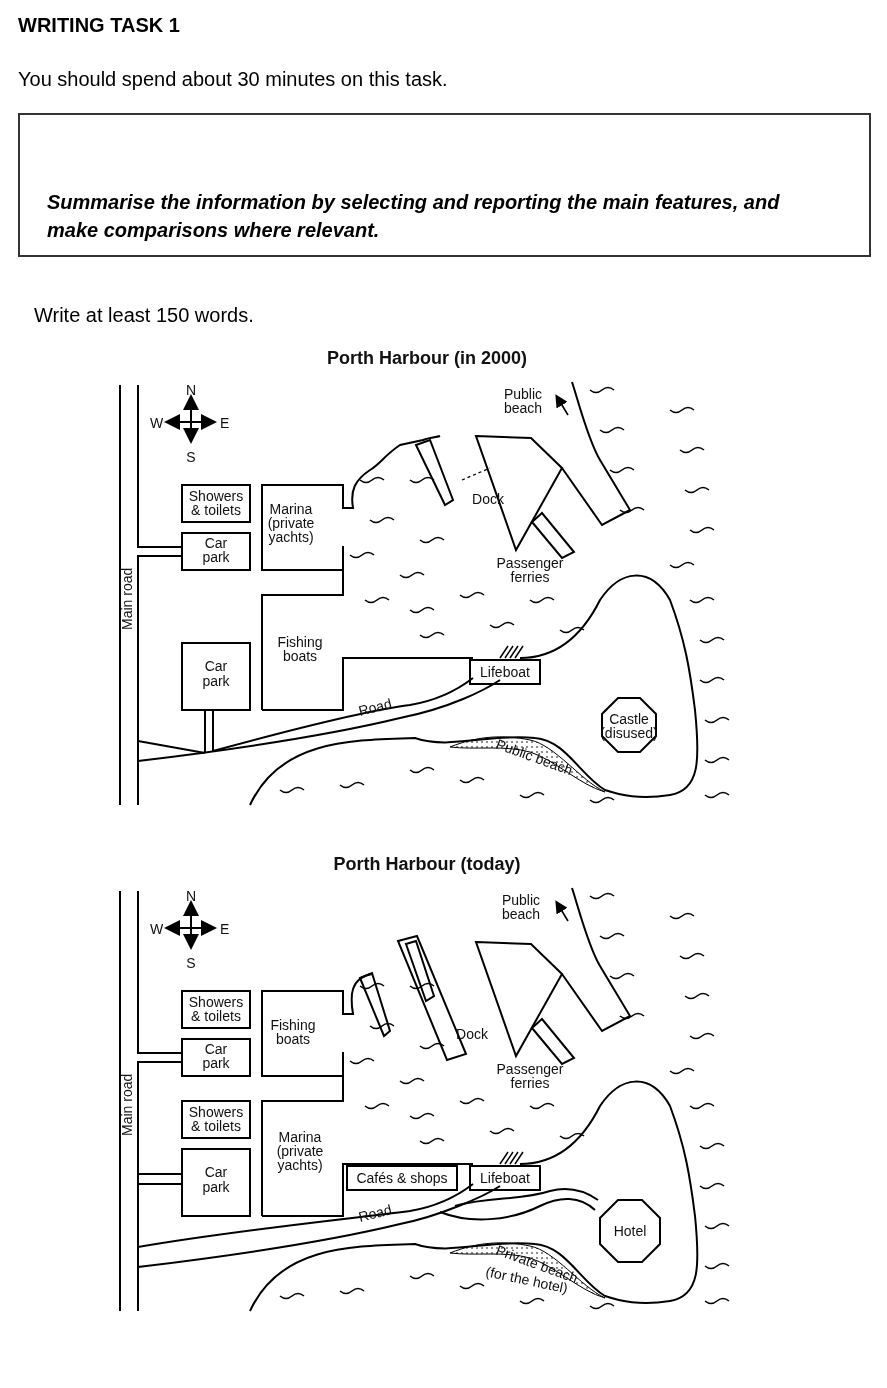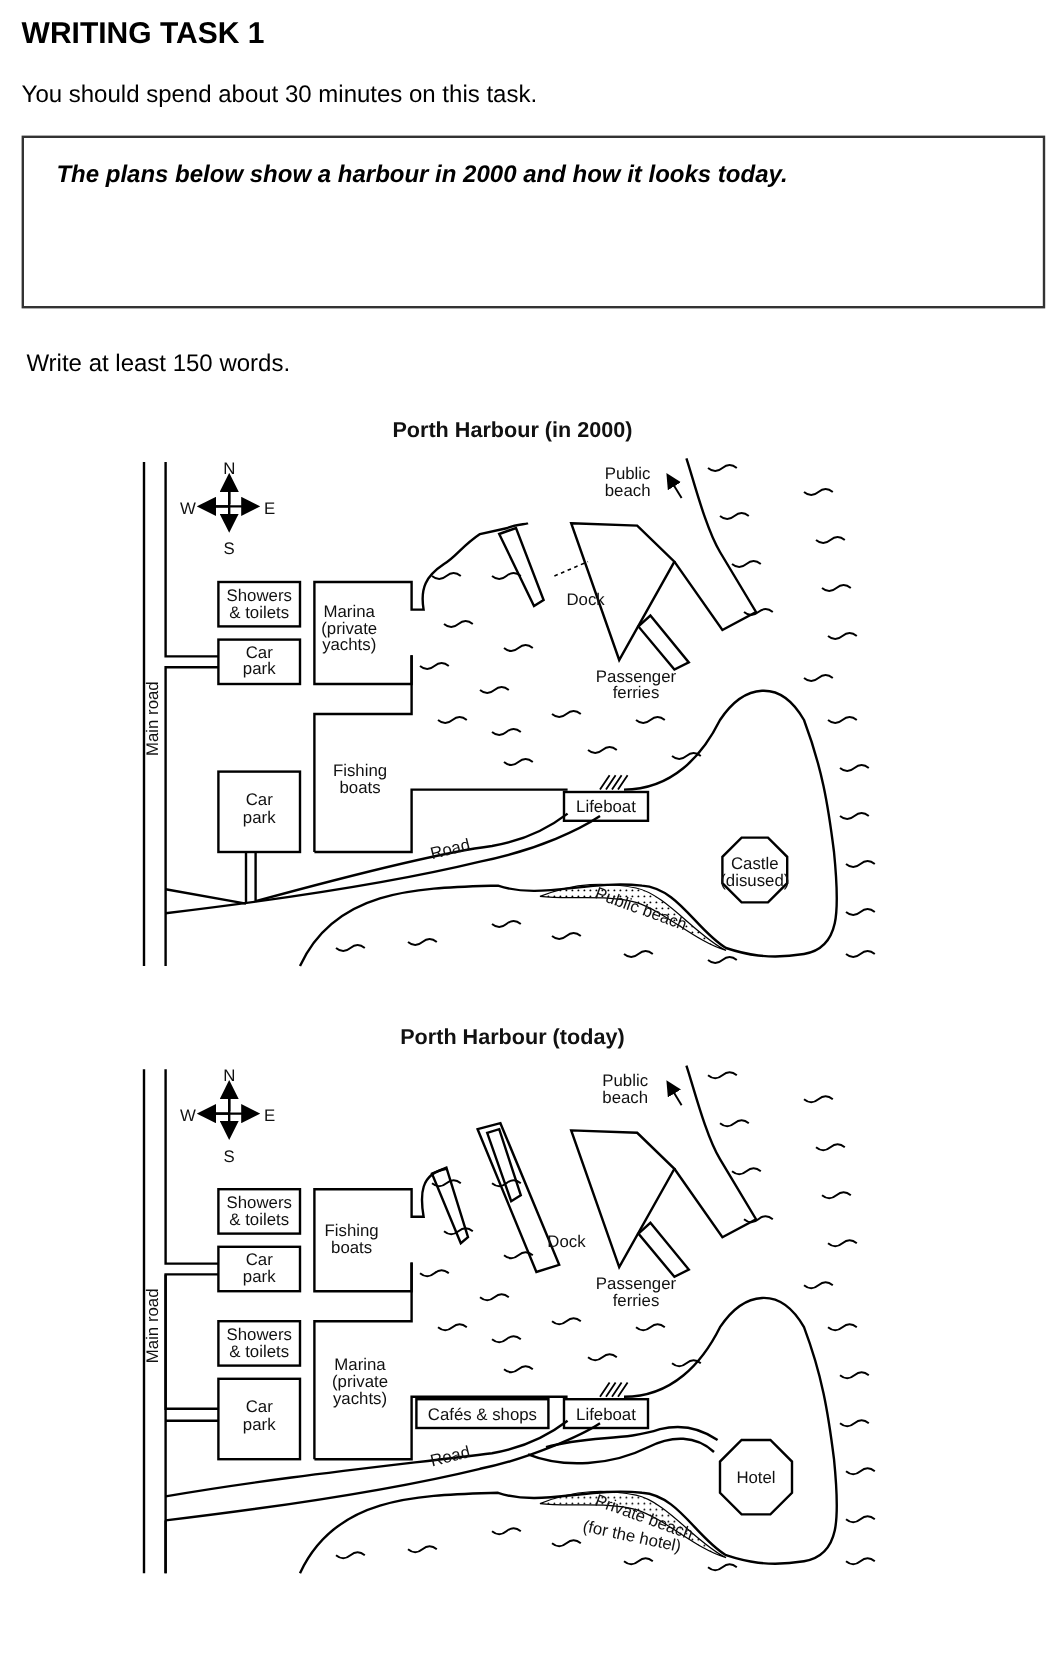--- a/index.html
+++ b/index.html
@@ -1,37 +1,37 @@
 <!DOCTYPE html>
 <html><head>
 <meta charset="utf-8">
 <style>
   html, body { margin:0; padding:0; background:#fff; }
   body { width:887px; height:1388px; position:relative; font-family:"Liberation Sans", sans-serif; color:#000; overflow:hidden; }
-  .task-title { position:absolute; left:18px; top:14px; font-size:25px; font-weight:bold; margin:0; }
+  .task-title { position:absolute; left:18px; top:14px; font-size:20px; font-weight:bold; margin:0; }
   .instr { position:absolute; left:18px; top:68px; font-size:20px; margin:0; }
   .prompt-box { position:absolute; left:18px; top:113px; width:853px; height:144px; border:2px solid #333; box-sizing:border-box; }
   .prompt-box p { position:absolute; left:27px; margin:0; font-size:20px; font-weight:bold; font-style:italic; line-height:28px; width:780px; }
   .p1 { top:17px; }
   .p2 { top:73px; }
-  .words { position:absolute; left:18px; top:288px; font-size:20px; margin:4px; }
+  .words { position:absolute; left:18px; top:288px; font-size:20px; margin:16px; }
   svg.map { position:absolute; left:110px; }
   svg text { font-family:"Liberation Sans", sans-serif; }
   .lbl { font-size:14px; fill:#111; }
   .ttl { font-size:18px; font-weight:bold; fill:#111; }
   .ln { fill:none; stroke:#000; stroke-width:2; }
   .wv { fill:none; stroke:#000; stroke-width:1.6; }
 </style>
 </head>
 <body>
 
 <h1 class="task-title">WRITING TASK 1</h1>
 <p class="instr">You should spend about 30 minutes on this task.</p>
 <div class="prompt-box">
-  <p class="p1">The plans below show a harbour in 2000 and how it looks today.</p>
+  <p class="p2">Summarise the information by selecting and reporting the main features, and make comparisons where relevant.</p>
 </div>
 <p class="words">Write at least 150 words.</p>
 
 <svg class="map" style="top:340px" width="620" height="470" viewBox="0 0 620 470">
   <defs>
     <path id="wave" d="M0,0 q6,5 12,0 q6,-5 12,0" class="wv"></path>
     <pattern id="dots" width="5" height="5" patternUnits="userSpaceOnUse">
         <circle cx="2" cy="2" r="0.8" fill="#000"></circle>
       </pattern>
     <marker id="ah" markerWidth="8" markerHeight="8" refX="6" refY="4" orient="auto">

